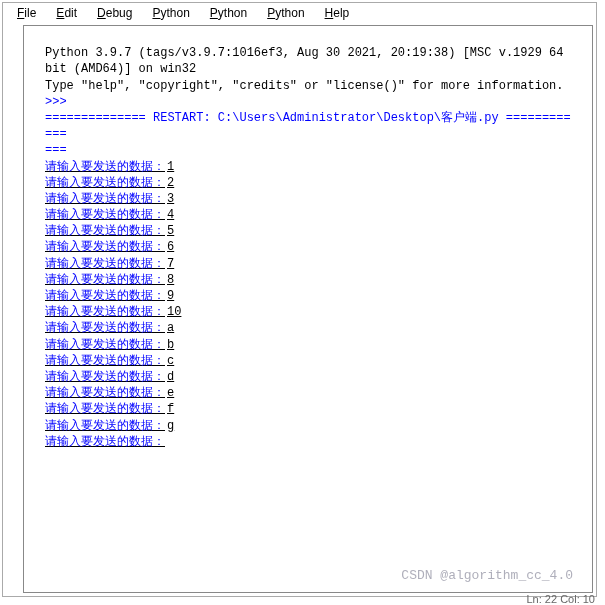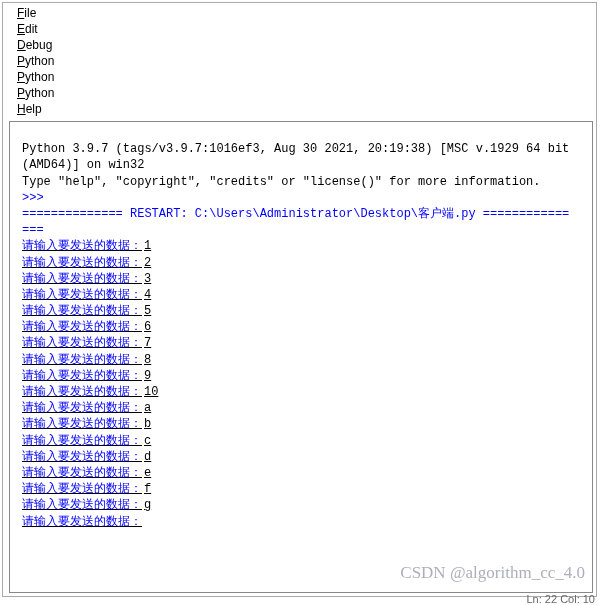--- a/index.html
+++ b/index.html
@@ -3,29 +3,29 @@
   <meta charset="utf-8">
   <style>
     * { margin: 0; padding: 0; box-sizing: border-box; }
     body { font-family: "Segoe UI", Tahoma, sans-serif; background: #fff; width: 605px; height: 605px; overflow: hidden; position: relative; }
     .window { border: 1px solid #aaa; width: 595px; height: 595px; margin: 2px; display: flex; flex-direction: column; background: #fff; }
     .titlebar { display: flex; align-items: center; height: 30px; background: #fff; border-bottom: 1px solid #eee; }
     .titlebar-icon { width: 16px; height: 16px; margin: 0 6px; display: flex; align-items: center; justify-content: center; }
     .title-text { flex: 1; font-size: 12px; color: #000; }
     .win-controls { display: flex; }
     .win-btn { width: 46px; height: 30px; display: flex; align-items: center; justify-content: center; color: #000; }
-    .menubar { display: flex; gap: 0; padding: 2px 8px 4px 8px; font-size: 12px; flex-direction: column; }
+    .menubar { display: flex; gap: 8px; padding: 2px 8px 4px 8px; font-size: 12px; }
     .menu-item { padding: 1px 6px; text-decoration: underline; text-decoration-color: transparent; color: #000; }
     .menu-item::first-letter { text-decoration: underline; }
-    .content { flex: 1; border: 1px solid #888; margin: 0 3px 3px 6px; padding: 3px 12px; font-family: "Courier New", "新宋体", monospace; font-size: 12px; line-height: 1.35; overflow: hidden; white-space: pre-wrap; word-break: break-all; color: #000; position: relative; }
+    .content { flex: 1; border: 1px solid #888; margin: 0 3px 3px 20px; padding: 3px 21px; font-family: "Courier New", "新宋体", monospace; font-size: 12px; line-height: 1.35; overflow: hidden; white-space: pre-wrap; word-break: break-all; color: #000; position: relative; }
     .prompt-text { color: #00f; }
     .output-line { display: flex; text-decoration: underline; }
     .out-val { color: #000; margin-left: 2px; }
     .statusbar { position: absolute; right: 10px; bottom: 0; font-size: 11px; color: #666; }
-    .watermark { position: absolute; right: 20px; bottom: 22px; font-size: 17px; color: rgba(120,120,140,0.6); font-family: Liberation Serif, serif; }
+    .watermark { position: absolute; right: 32px; bottom: 22px; font-size: 13px; color: rgba(120,120,140,0.6); font-family: Liberation Mono, monospace; }
   </style>
 </head>
 <body>
 
 <div class="window">
 
   <div class="menubar">
     <span class="menu-item">File</span>
     <span class="menu-item">Edit</span>
     <span class="menu-item">Debug</span>

